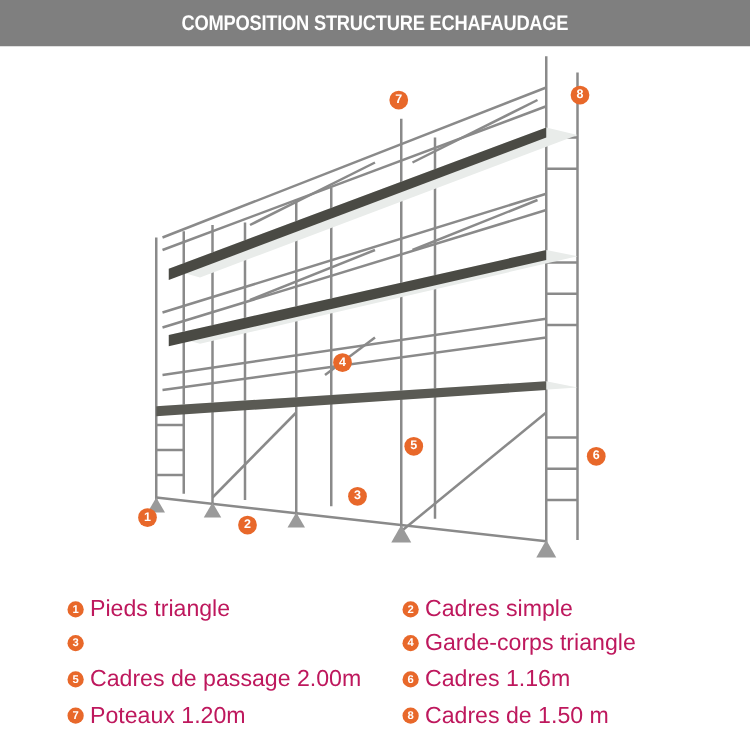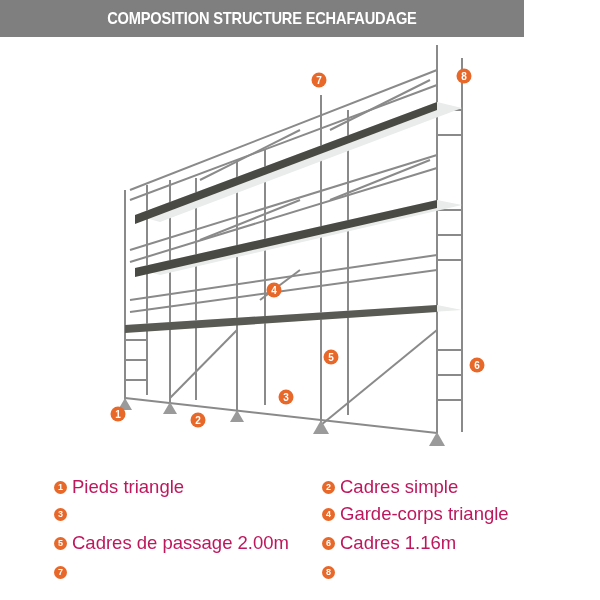--- a/index.html
+++ b/index.html
@@ -1,17 +1,17 @@
 <!DOCTYPE html>
 <html><head>
 <meta charset="utf-8">
 <style>
   html, body { margin:0; padding:0; background:#ffffff; }
   body { width:600px; height:600px; position:relative; overflow:hidden; font-family:"Liberation Sans", sans-serif; }
-  .title-bar { position:absolute; left:0; top:0; width:524px; height:37px; background:#7f7f7f; display:flex; align-items:center; justify-content:center; }
+  .title-bar { position:absolute; left:0; top:0; width:600px; height:37px; background:#7f7f7f; display:flex; align-items:center; justify-content:center; }
   .title-bar span { color:#ffffff; font-family:"Liberation Sans", sans-serif; font-weight:bold; font-size:17px; letter-spacing:-0.2px; transform:scaleX(0.86); display:inline-block; }
   .diagram { position:absolute; left:0; top:37px; width:600px; height:420px; }
   .diagram svg { position:absolute; left:0; top:0; }
   .marker { position:absolute; width:15px; height:15px; border-radius:50%; background:#e8682a; color:#fff; font-family:"Liberation Sans", sans-serif; font-size:10px; font-weight:bold; display:flex; align-items:center; justify-content:center; transform:translate(-50%,-50%); }
   .legend { position:absolute; left:0; top:472px; width:600px; }
   .legend-item { position:absolute; display:flex; align-items:center; height:24px; }
   .legend-item .dot { width:13px; height:13px; border-radius:50%; background:#e8682a; color:#fff; font-size:9px; font-weight:bold; display:flex; align-items:center; justify-content:center; margin-right:5px; font-family:"Liberation Sans", sans-serif; }
   .legend-item .label { font-size:18.5px; color:#be185d; font-family:"Liberation Sans", sans-serif; white-space:pre; }
 </style>
 </head>
@@ -132,17 +132,19 @@
   <div class="legend-item" style="left:54px;top:59px;">
     <span class="dot">5</span>
     <span class="label">Cadres de passage 2.00m</span>
   </div>
   <div class="legend-item" style="left:322px;top:59px;">
     <span class="dot">6</span>
     <span class="label">Cadres 1.16m</span>
   </div>
   <div class="legend-item" style="left:54px;top:88px;">
     <span class="dot">7</span>
+    <span class="label">Poteaux 1.20m</span>
   </div>
   <div class="legend-item" style="left:322px;top:88px;">
     <span class="dot">8</span>
+    <span class="label">Cadres de 1.50 m</span>
   </div>
 </div>
 
 </body></html>

